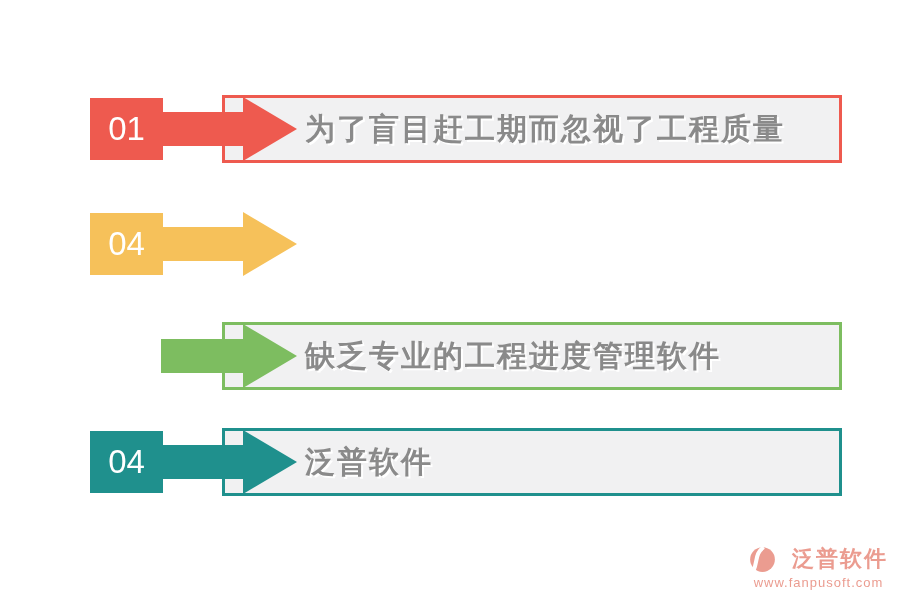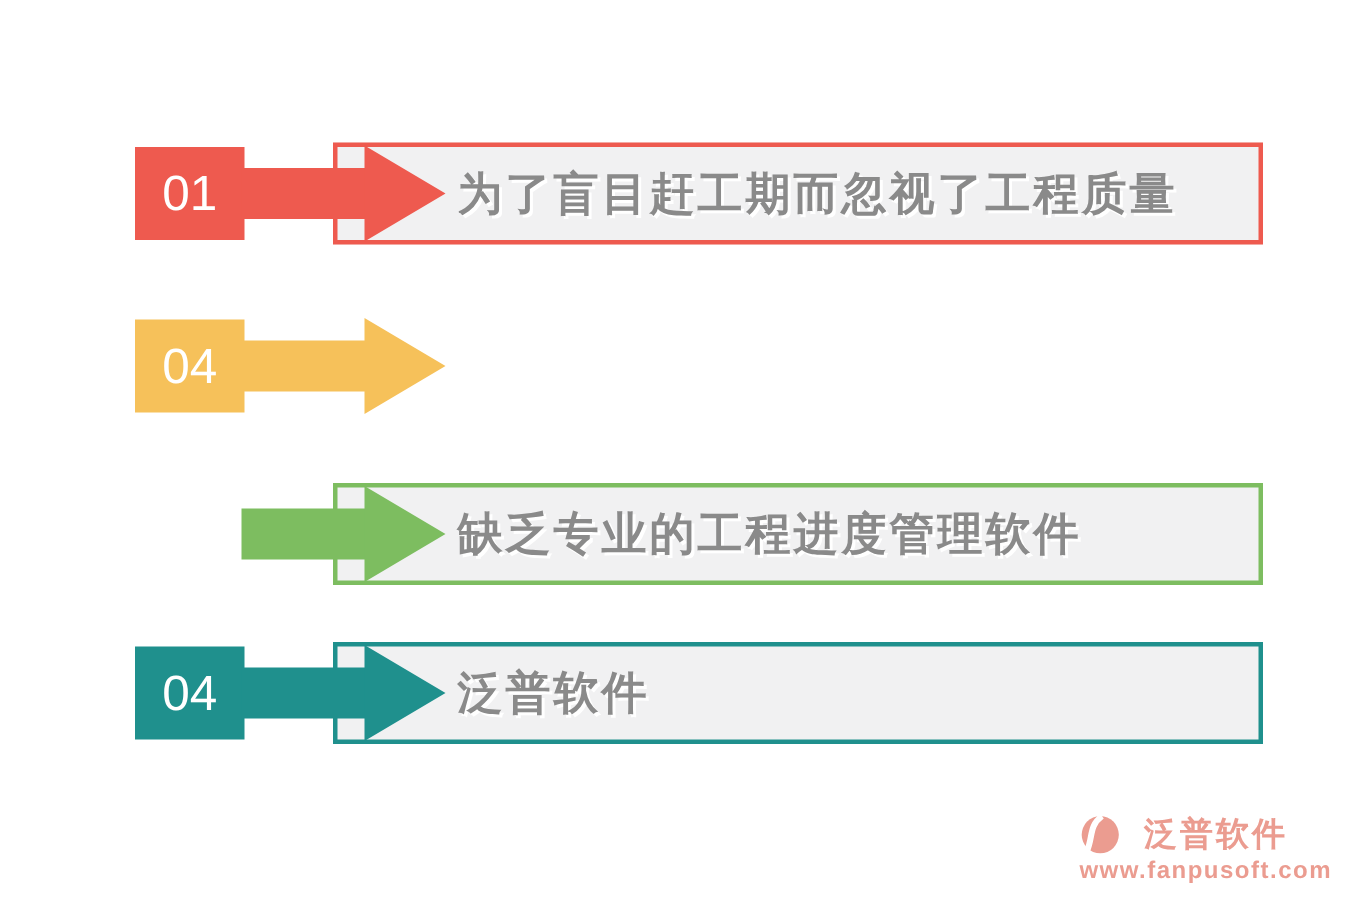--- a/index.html
+++ b/index.html
@@ -104,22 +104,22 @@
     height: 27px;
     display: inline-block;
   }
   .wm-brand {
     font-size: 22px;
     font-weight: bold;
     letter-spacing: 2px;
     white-space: nowrap;
   }
   .wm-url {
-    font-size: 16px;
-    font-weight: bold;
+    font-size: 13px;
+    font-weight: normal;
     letter-spacing: 1px;
     margin-top: 1px;
     white-space: nowrap;
   }
 </style>
 </head>
 <body>
 
 <div class="canvas">
 

